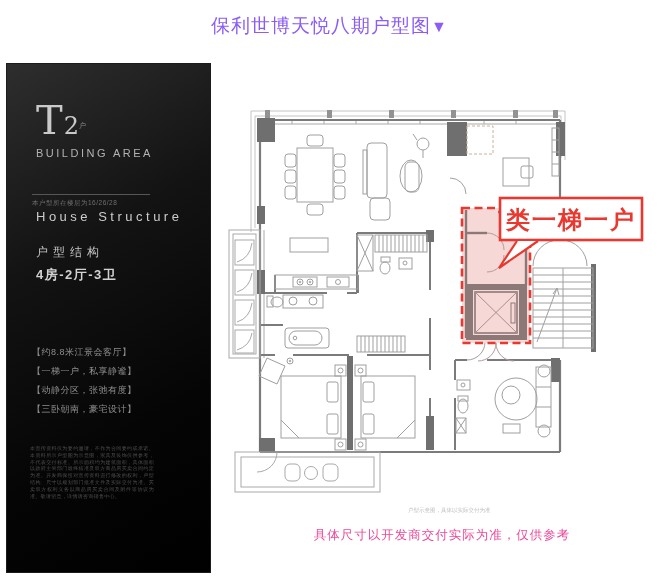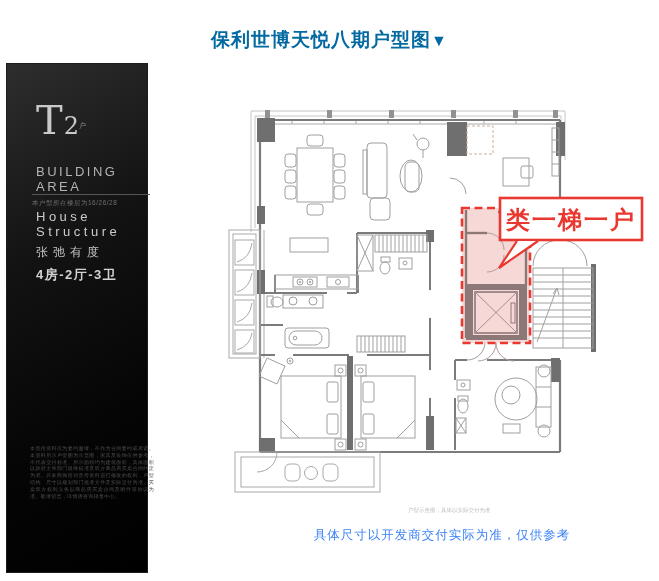--- a/index.html
+++ b/index.html
@@ -1,79 +1,85 @@
 <!DOCTYPE html>
 <html><head>
 <meta charset="utf-8">
 <style>
   html,body{margin:0;padding:0;background:#ffffff;}
   body{font-family:"Liberation Sans","DejaVu Sans",sans-serif;}
   .stage{position:relative;width:659px;height:581px;background:#fff;overflow:hidden;}
 
   
   .page-title{
-    position:absolute;top:27px;left:0;width:100%;
-    text-align:center;font-size:19px;font-weight:bold;
-    color:#0369a1;letter-spacing:1px;
+    position:absolute;top:13px;left:0;width:100%;
+    text-align:center;font-size:19px;font-weight:normal;
+    color:#8b5cf6;letter-spacing:1px;
   }
   .page-title .tri{font-size:16px;}
 
   
   .side-card{
-    position:absolute;left:6px;top:63px;width:142px;height:510px;
+    position:absolute;left:6px;top:63px;width:205px;height:510px;
     background:linear-gradient(150deg,#2e2e2e 0%,#131313 35%,#050505 70%,#000 100%);
     box-shadow:inset 0 0 0 1px #1c1c1c;
     color:#cfcfcf;
   }
   .unit-code{position:absolute;left:30px;top:34px;font-family:"DejaVu Serif","Liberation Serif",serif;color:#c9c9c9;}
   .unit-code .t{font-size:40px;letter-spacing:1px;}
   .unit-code .n{font-size:24px;}
   .unit-code .suffix{font-size:7px;color:#8a8a8a;vertical-align:6px;}
-  .area-label{position:absolute;left:30px;top:84px;font-size:13px;letter-spacing:2.5px;color:#b3b3b3;margin-top:17px;}
+  .area-label{position:absolute;left:30px;top:84px;font-size:11px;letter-spacing:2.5px;color:#b3b3b3;}
   .area-value{position:absolute;left:26px;top:98px;font-size:31px;font-weight:300;color:#dadada;letter-spacing:1px;}
   .area-divider{position:absolute;left:26px;top:131px;width:118px;border-top:1px solid #565656;}
   .area-note{position:absolute;left:26px;top:136px;font-size:6.5px;color:#6e6e6e;letter-spacing:.5px;}
   .hs-en{position:absolute;left:30px;top:146px;font-size:13px;letter-spacing:3.5px;color:#cccccc;}
   .hs-cn{position:absolute;left:30px;top:181px;font-size:12px;letter-spacing:5px;color:#c3c3c3;}
   .hs-layout{position:absolute;left:30px;top:203px;font-size:13px;letter-spacing:1.5px;color:#d2d2d2;font-weight:bold;}
   .features{position:absolute;left:26px;top:280px;font-size:9px;color:#8f8f8f;line-height:19px;letter-spacing:.5px;}
   .fineprint{
     position:absolute;left:24px;top:382px;width:124px;
     font-size:5px;line-height:6.8px;color:#4e4e4e;text-align:justify;letter-spacing:.3px;
   }
 
   
   .plan-wrap{position:absolute;left:215px;top:80px;width:434px;height:460px;}
   .plan-wrap svg{display:block;}
 
   
   .footer-note{
     position:absolute;left:225px;top:527px;width:434px;
-    text-align:center;font-size:12.5px;color:#3b82f6;letter-spacing:1px;
+    text-align:center;font-size:12.5px;color:#ec4899;letter-spacing:1px;
   }
 </style>
 </head>
 <body>
 
 <div class="stage">
 
   <div class="page-title">
     <span>保利世博天悦八期户型图</span><span class="tri">▼</span>
   </div>
 
   <div class="side-card">
     <div class="unit-code">
       <span class="t">T</span><span class="n">2</span><span class="suffix">户</span>
     </div>
     <div class="area-label">BUILDING AREA</div>
     <div class="area-divider"></div>
     <div class="area-note">本户型所在楼层为16/26/28</div>
     <div class="hs-en">House Structure</div>
-    <div class="hs-cn">张弛有度</div>
+    <div class="hs-cn">户型结构</div>
     <div class="hs-layout">4房-2厅-3卫</div>
+    <div class="features">
+      <div>【约8.8米江景会客厅】</div>
+      <div>【一梯一户，私享静谧】</div>
+      <div>【动静分区，张弛有度】</div>
+      <div>【三卧朝南，豪宅设计】</div>
+    </div>
     <div class="fineprint">本宣传资料仅为要约邀请，不作为合同要约或承诺。本资料所示户型图为示意图，家具及装饰仅供参考，不代表交付标准。所示面积均为建筑面积，具体面积以政府主管部门最终核准及双方商品房买卖合同约定为准。开发商保留对宣传资料进行修改的权利，户型结构、尺寸以规划部门批准文件及实际交付为准。买卖双方权利义务以商品房买卖合同及附件等协议为准。敬请留意，详情请咨询销售中心。</div>
   </div>
 
   <div class="plan-wrap">
   <svg width="434" height="460" viewBox="0 0 434 460">
 
     <g stroke="#c4c4c4" stroke-width="1" fill="none">
       <path d="M36,152 V31 H350 V80"></path>
       <path d="M40,148 V36 H346 V78"></path>
       <rect x="50" y="30" width="5" height="8" fill="#929292" stroke="none"></rect>

